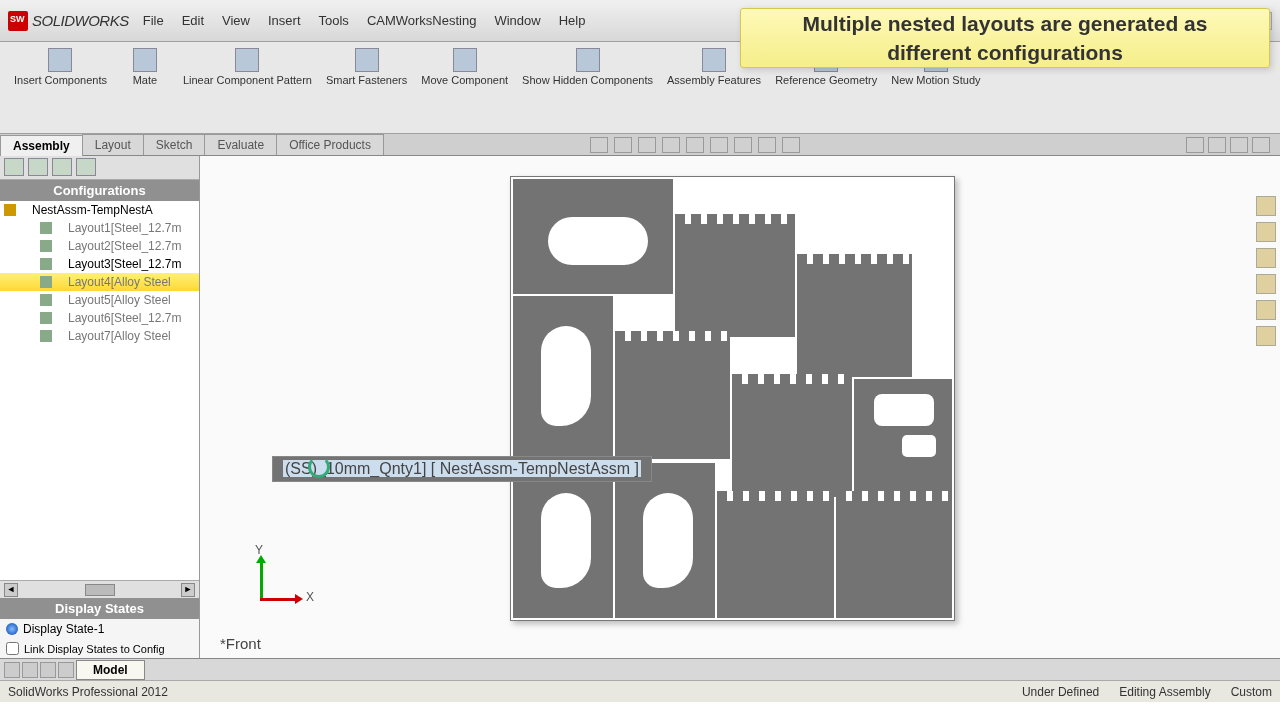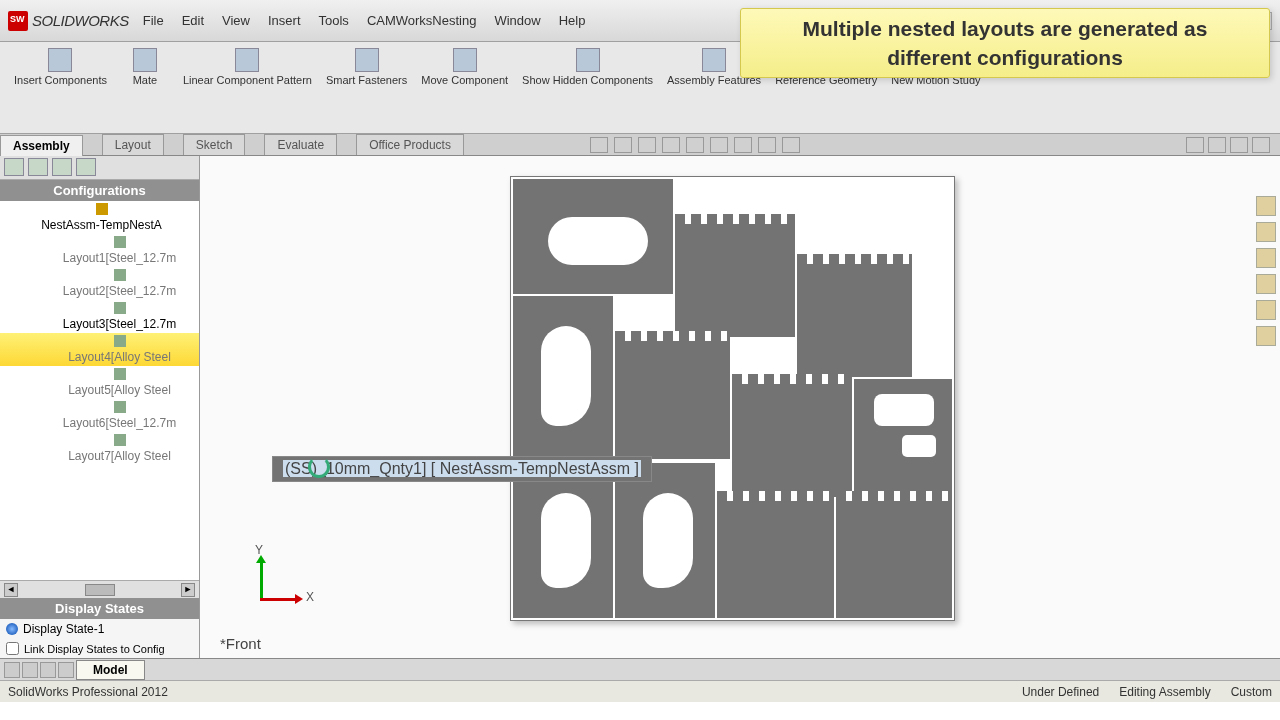--- a/index.html
+++ b/index.html
@@ -8,41 +8,41 @@
 .titlebar { height: 42px; background: linear-gradient(#f0f0f0, #d8d8d8); border-bottom: 1px solid #a0a0a0; display: flex; align-items: center; padding: 0 8px; gap: 14px; }
 .logo { display: flex; align-items: center; gap: 4px; font-weight: normal; font-size: 15px; color: #333; }
 .logo-icon { width: 20px; height: 20px; background: #c00; border-radius: 2px; position: relative; }
 .logo-icon::after { content: "SW"; color: #fff; font-size: 9px; position: absolute; top: 3px; left: 2px; font-weight: bold; }
 .italic-logo { font-style: italic; letter-spacing: -0.5px; }
 .menu { display: flex; gap: 18px; font-size: 13px; color: #333; }
 .menu span { cursor: pointer; }
 .tb-icons { margin-left: auto; display: flex; gap: 8px; }
 .tb-icon { width: 18px; height: 18px; background: #ddd; border: 1px solid #aaa; }
 
-.callout { position: absolute; top: 8px; right: 10px; width: 530px; height: 70px; background: linear-gradient(#fef9b8, #f5ee8a); border: 1px solid #d4c94e; border-radius: 3px; box-shadow: 2px 2px 6px rgba(0,0,0,0.15); display: flex; align-items: center; justify-content: center; font-size: 21px; font-weight: bold; color: #333; text-align: center; padding: 6px 18px; line-height: 1.4; z-index: 10; }
+.callout { position: absolute; top: 8px; right: 10px; width: 530px; height: 60px; background: linear-gradient(#fef9b8, #f5ee8a); border: 1px solid #d4c94e; border-radius: 3px; box-shadow: 2px 2px 6px rgba(0,0,0,0.15); display: flex; align-items: center; justify-content: center; font-size: 21px; font-weight: bold; color: #333; text-align: center; padding: 6px 18px; line-height: 1.4; z-index: 10; }
 
 .ribbon { height: 92px; background: #e8e8e8; border-bottom: 1px solid #a0a0a0; display: flex; align-items: flex-start; padding: 4px 8px 0; gap: 2px; }
 .ribbon-item { display: flex; flex-direction: column; align-items: center; justify-content: flex-start; padding: 2px 6px; min-width: 60px; font-size: 11px; color: #333; text-align: center; cursor: pointer; }
 .ribbon-icon { width: 24px; height: 24px; background: #b8c8d8; border: 1px solid #889; margin-bottom: 2px; }
 .ribbon-text { line-height: 1.1; }
 
-.tabs-row { height: 22px; background: #cfcfcf; border-bottom: 1px solid #888; display: flex; align-items: flex-end; position: relative; gap: 20px; }
+.tabs-row { height: 22px; background: #cfcfcf; border-bottom: 1px solid #888; display: flex; align-items: flex-end; position: relative; }
 .tab { padding: 3px 12px; font-size: 12px; color: #555; border: 1px solid #999; border-bottom: none; background: #d8d8d8; margin-right: -1px; cursor: pointer; }
 .tab.active { background: #f0f0f0; color: #000; font-weight: bold; position: relative; top: 1px; }
 .view-tools { position: absolute; left: 590px; top: 0; display: flex; gap: 6px; align-items: center; height: 22px; }
 .vt { width: 18px; height: 16px; background: #d0d0d0; border: 1px solid #999; }
 .win-tools { position: absolute; right: 10px; top: 0; display: flex; gap: 4px; align-items: center; height: 22px; }
 
 .main { display: flex; height: 502px; }
 .sidebar { width: 200px; border-right: 1px solid #999; background: #f5f5f5; display: flex; flex-direction: column; overflow: hidden; }
 .sb-icons { height: 24px; background: #e0e0e0; border-bottom: 1px solid #aaa; display: flex; gap: 4px; padding: 2px 4px; }
 .sb-ic { width: 20px; height: 18px; background: #c8d8c8; border: 1px solid #889; }
 .sb-header { background: #909090; color: #fff; font-weight: bold; font-size: 13px; text-align: center; padding: 3px; }
 .tree { flex: 1; background: #fff; font-size: 12px; overflow: hidden; }
-.tree-item { padding: 2px 0 2px 14px; white-space: nowrap; display: flex; align-items: center; gap: 3px; cursor: pointer; flex-direction: column; }
+.tree-item { padding: 2px 0 2px 14px; white-space: nowrap; display: flex; align-items: center; gap: 16px; cursor: pointer; }
 .tree-item.root { padding-left: 4px; font-weight: normal; }
 .tree-item.child { padding-left: 40px; color: #777; }
 .tree-item.active { color: #000; font-weight: normal; }
 .tree-item.highlighted { background: linear-gradient(#fff176, #fdd835); }
 .tree-ic { width: 12px; height: 12px; background: #8a8; display: inline-block; }
 .tree-ic.root-ic { background: #c90; }
 .tooltip { position: absolute; left: 72px; top: 300px; background: #737373; border: 1px solid #888; padding: 3px 10px; font-size: 16px; color: #444; z-index: 5; }
 .tooltip-sel { background: #cde; display: inline; padding: 0 2px; }
 .scrollbar-h { height: 18px; background: #e0e0e0; border-top: 1px solid #aaa; display: flex; align-items: center; justify-content: space-between; padding: 0 4px; }
 .sc-btn { width: 14px; height: 14px; background: #ccc; border: 1px solid #888; font-size: 9px; text-align: center; }

